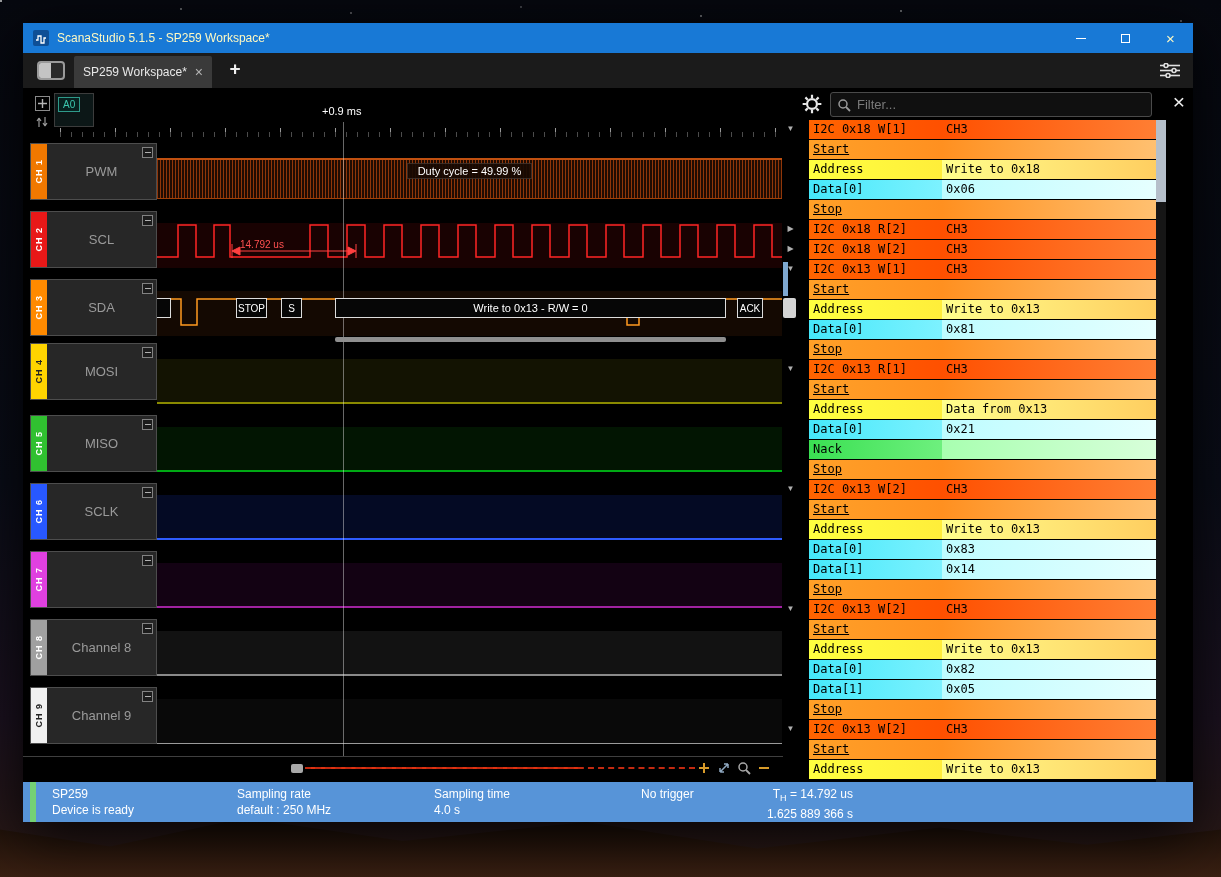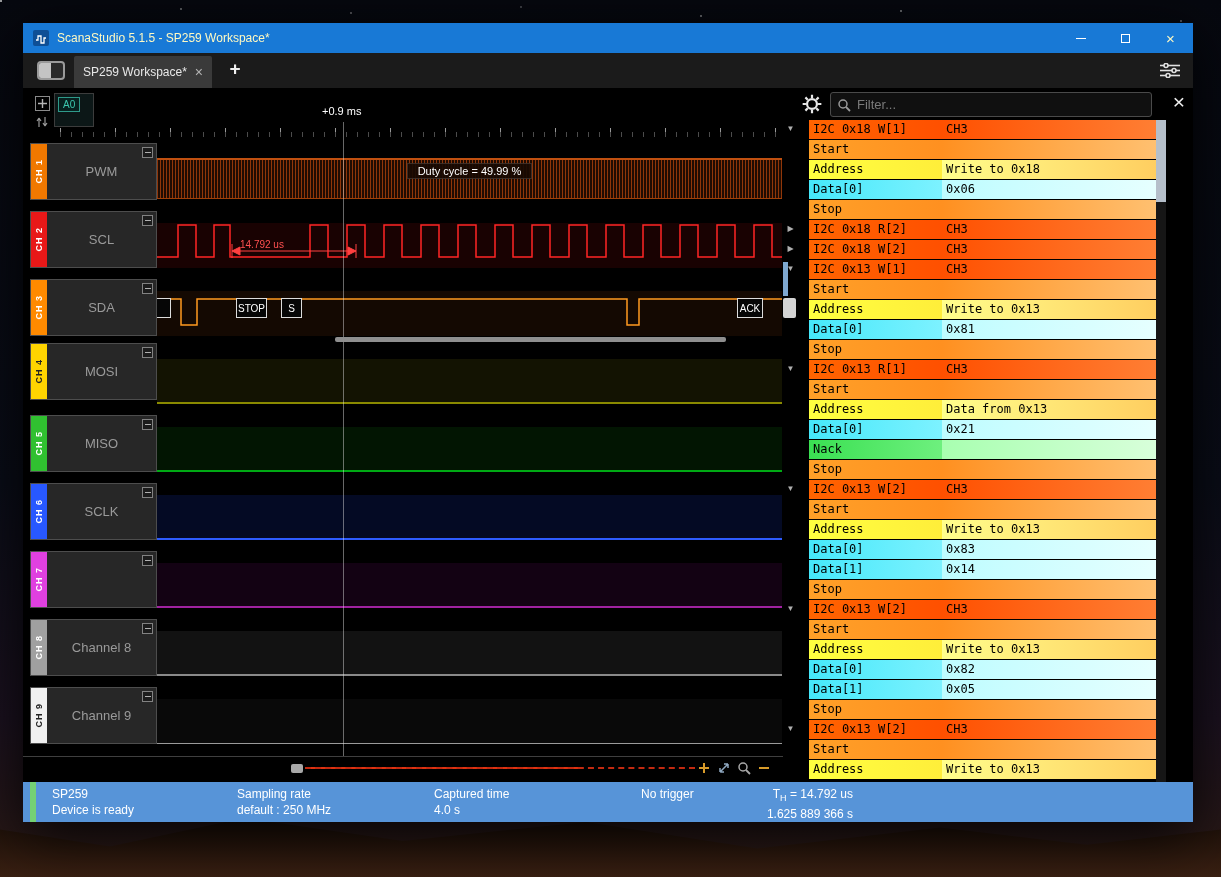--- a/index.html
+++ b/index.html
@@ -114,21 +114,21 @@
   #panel-close { position:absolute; left:384px; top:0; width:24px; height:28px; color:#f0f0f0; font-size:21px;
     display:flex; align-items:center; justify-content:center; }
 
   #prows { position:absolute; left:14px; top:32px; width:359px; }
   .prow { height:19px; margin-bottom:1px; display:flex; font-family:"DejaVu Sans Mono",monospace;
     font-size:12px; line-height:19px; color:#000;padding-left:12px; }
   .pl { width:133px; padding-left:4px; white-space:nowrap; overflow:hidden; }
   .pv { flex:1; padding-left:4px; white-space:nowrap; overflow:hidden; }
   .r-header .pl { background:linear-gradient(90deg,#ff6400,#ff5000); }
   .r-header .pv { background:linear-gradient(90deg,#ff5000,#ff7e33); }
-  .r-start .pl,.r-stop .pl { background:linear-gradient(90deg,#ffa028,#ff9020); }
+  .r-start .pl,.r-stop .pl { background:linear-gradient(90deg,#ffa028,#ff9020);text-decoration:underline; }
   .r-start .pv,.r-stop .pv { background:linear-gradient(90deg,#ff9020,#ffc070); }
   .r-address .pl { background:linear-gradient(90deg,#ffff40,#ffee3a); }
   .r-address .pv { background:linear-gradient(90deg,#ffff8c,#ffce60); }
   .r-data .pl { background:linear-gradient(90deg,#45e8fa,#7df2ff); }
   .r-data .pv { background:linear-gradient(90deg,#bdfcff,#e6ffff); }
   .r-nack .pl { background:linear-gradient(90deg,#3ae052,#6ef07e); }
   .r-nack .pv { background:linear-gradient(90deg,#a8ffb0,#d8ffda); }
 
   #pgutter { position:absolute; left:0; top:0; width:14px; height:694px; }
   .expander { position:absolute; left:2px; width:11px; text-align:center; font-size:8px; color:#b0b0b0; }
@@ -223,20 +223,21 @@
       </svg>
       <span id="scl-measure">14.792 us</span>
 
       <div class="band" id="band-sda"></div>
       <svg class="wave-svg" id="sda-svg" width="625" height="57">
         <path d="M0,20 H24 V46 H40 V20 H470 V46 H482 V20 H625" fill="none" stroke="#ff9a20" stroke-width="1.5"></path>
       </svg>
       <div class="sda-box" id="sda-partial"></div>
       <div class="sda-box" id="sda-stop">STOP</div>
       <div class="sda-box" id="sda-start">S</div>
+      <div class="sda-box" id="sda-write">Write to 0x13 - R/W = 0</div>
       <div class="sda-box" id="sda-ack">ACK</div>
       <div id="sda-scroll"></div>
 
       <div class="band" id="band-mosi"></div>
       <div class="band" id="band-miso"></div>
       <div class="band" id="band-sclk"></div>
       <div class="band" id="band-cs"></div>
       <div class="band" id="band-ch8"></div>
       <div class="band" id="band-ch9"></div>
 
@@ -505,21 +506,21 @@
     <div id="sb-green"></div>
     <div class="sb-sec" style="left:29px;">
       <span class="sb-l1">SP259</span>
       <span class="sb-l2">Device is ready</span>
     </div>
     <div class="sb-sec" style="left:214px;">
       <span class="sb-l1">Sampling rate</span>
       <span class="sb-l2">default : 250 MHz</span>
     </div>
     <div class="sb-sec" style="left:411px;">
-      <span class="sb-l1">Captured time</span>
+      <span class="sb-l1">Sampling time</span>
       <span class="sb-l2">4.0 s</span>
     </div>
     <div class="sb-sec" style="left:618px;">
       <span class="sb-l1">No trigger</span>
     </div>
     <div class="sb-sec" id="sb-right" style="left:700px;">
       <span class="sb-l1"><span>T</span><sub>H</sub><span> = 14.792 us</span></span>
       <span class="sb-l2">1.625 889 366 s</span>
     </div>
   </div>

